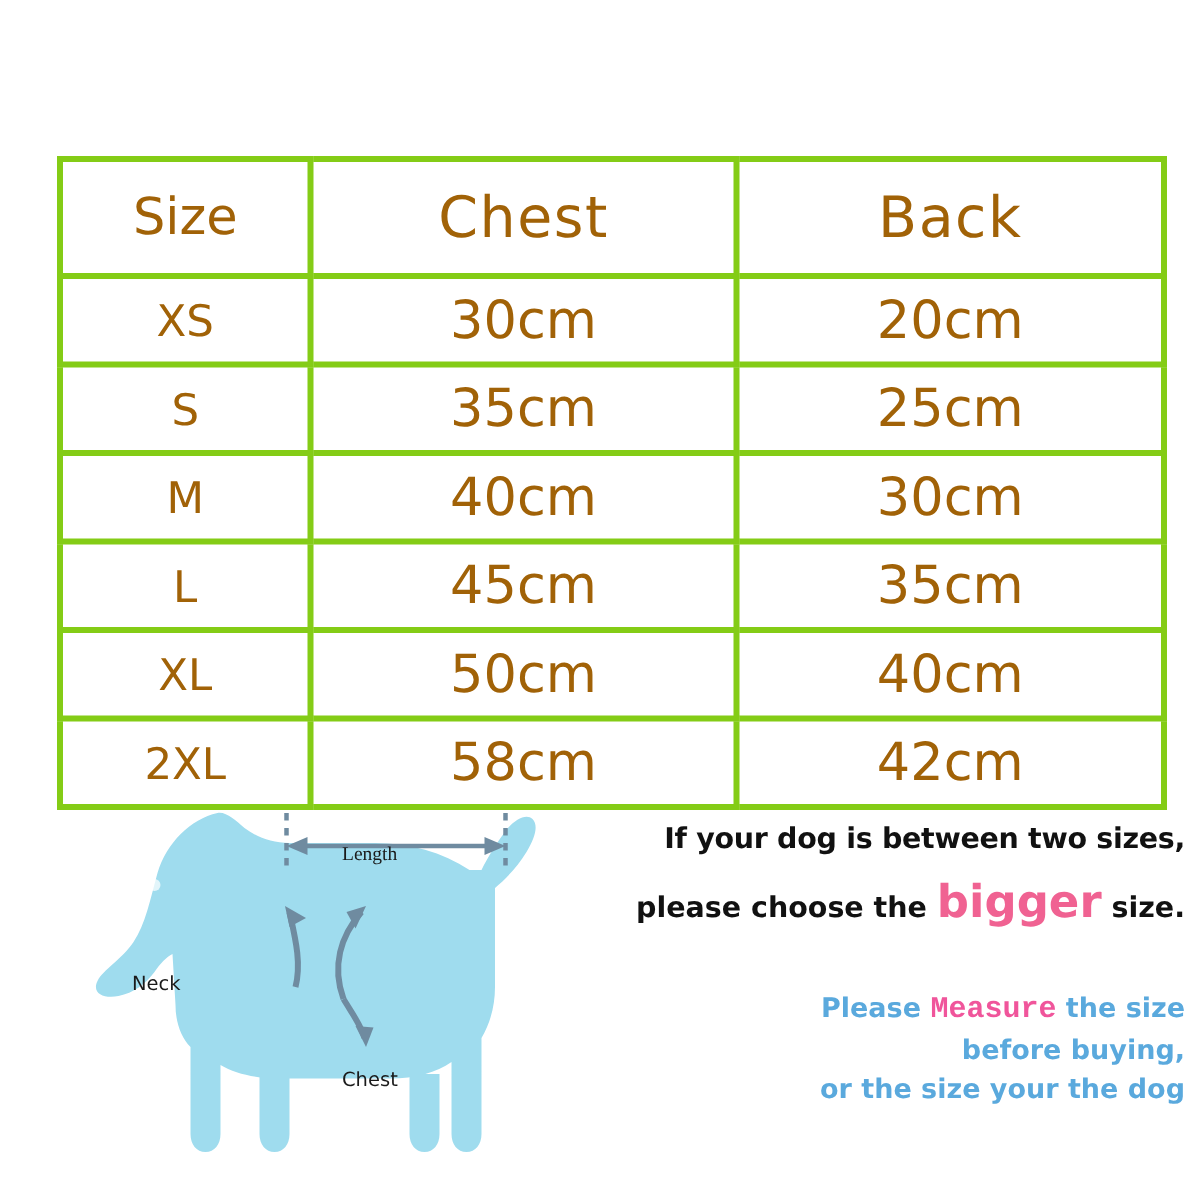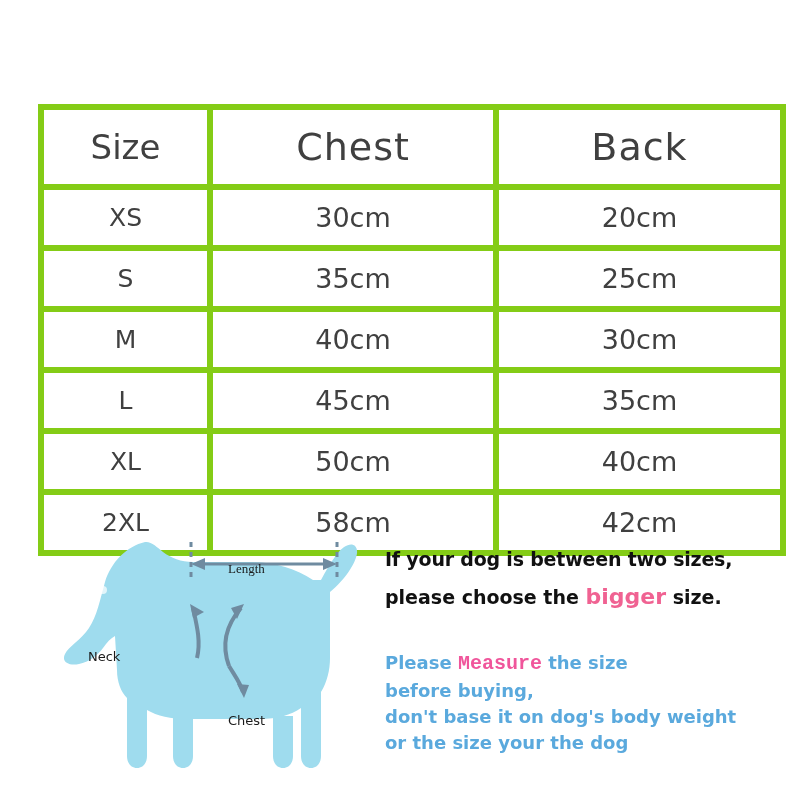--- a/index.html
+++ b/index.html
@@ -22,23 +22,23 @@
   
   .size-table {
     position: absolute;
     left: 38px;
     top: 104px;
     width: 724px;
     border-collapse: collapse;
     table-layout: fixed;
   }
   .size-table td, .size-table th {
-    border: 6px solid #84cc16;
+    border: 4px solid #84cc16;
     text-align: center;
-    color: #404040;
+    color: #a16207;
     padding: 0;
   }
   .size-table thead th {
     height: 74px;
     font-weight: normal;
   }
   .size-table tbody td {
     height: 55px;
     font-weight: normal;
   }
@@ -50,26 +50,26 @@
     font-size: 34px;
     color: #b07b3e;
     font-family: "DejaVu Sans", sans-serif;
   }
   .hdr-chest, .hdr-back {
     font-size: 38px;
     color: #b07b3e;
     letter-spacing: 1px;
   }
   .cell-size {
-    font-size: 25px;
+    font-size: 29px;
     color: #8c6239;
     margin-left: 19px;
   }
   .cell-val {
-    font-size: 27px;
+    font-size: 35px;
     color: #a8713a;
   }
 
   
   .lower {
     position: absolute;
     left: 0;
     top: 520px;
     width: 800px;
     height: 280px;
@@ -94,38 +94,38 @@
   .lbl-length { left: 228px; top: 41px; font-family: Liberation Serif, serif; }
   .lbl-neck   { left: 88px;  top: 129px; }
   .lbl-chest  { left: 228px; top: 193px; }
 
   
   .right-text {
     position: absolute;
     left: 385px;
     top: 28px;
     width: 405px;
-    text-align: left;
+    text-align: right;
   }
   .line1 {
     font-size: 19px;
     color: #111;
     font-weight: bold;
     letter-spacing: -0.2px;
     margin: 0 0 14px 0;
   }
   .line2 {
     font-size: 19px;
     color: #111;
     font-weight: bold;
     margin: 0 0 40px 0;
   }
   .bigger {
     color: #f06292;
-    font-size: 22px;
+    font-size: 30px;
     font-weight: bold;
   }
   .para {
     color: #5aa9dd;
     font-size: 18px;
     line-height: 1.45;
     font-weight: bold;
   }
   .measure {
     color: #f0559b;
@@ -247,19 +247,18 @@
     <div class="label-text lbl-neck">Neck</div>
     <div class="label-text lbl-chest">Chest</div>
 
     <div class="right-text">
       <p class="line1">If your dog is between two sizes,</p>
       <p class="line2"><span>please choose the </span><span class="bigger">bigger</span><span> size.</span></p>
 
       <div class="para">
         <span class="para-line"><span>Please </span><span class="measure">Measure</span><span> the size</span></span>
         <span class="para-line">before buying,</span>
-        <span class="para-line">don't base it on dog's body weight</span>
         <span class="para-line">or the size your the dog</span>
       </div>
     </div>
 
   </div>
 </div>
 
 </body></html>

